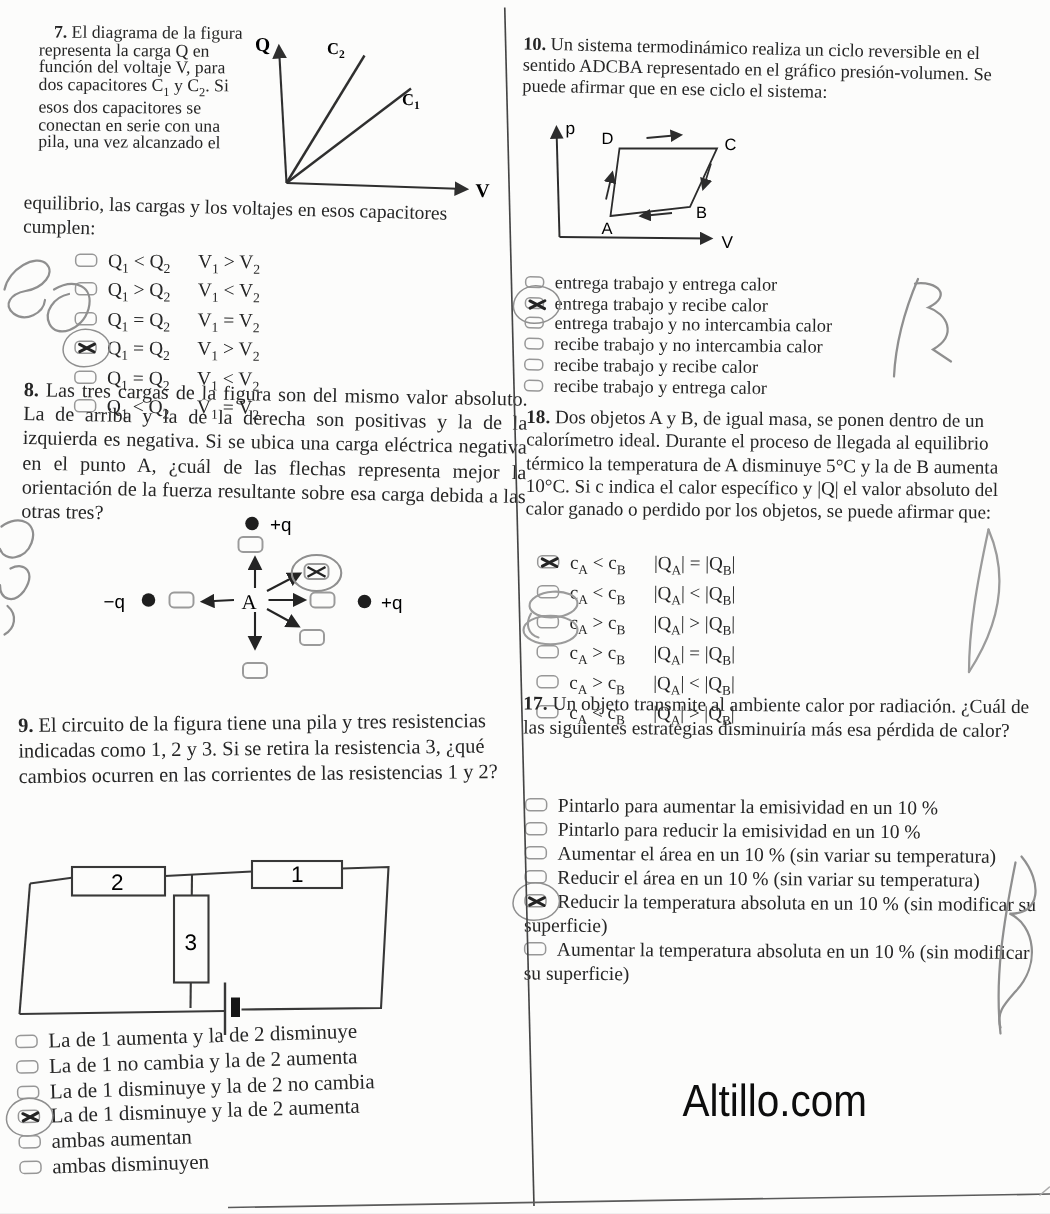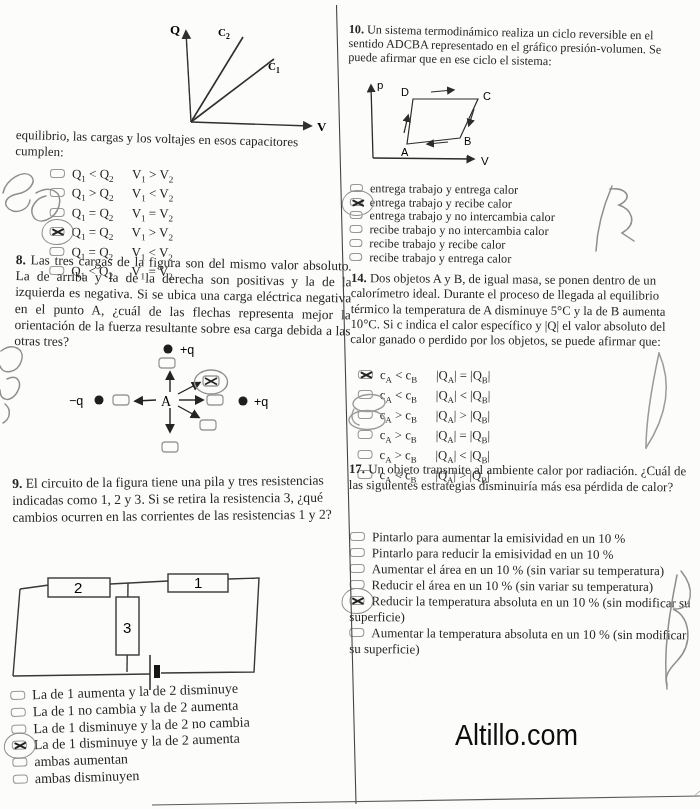--- a/index.html
+++ b/index.html
@@ -42,20 +42,21 @@
   svg{display:block}
   svg text{font-family:"Liberation Sans","DejaVu Sans",sans-serif}
   svg text.ser{font-family:"Liberation Serif","DejaVu Serif",serif}
   .overlay{position:absolute;left:0;top:0;pointer-events:none}
 </style>
 </head>
 <body>
 
 <div class="page">
 
+  <div class="abs q7narrow"><b class="qnum">7.</b> <span>El diagrama de la figura representa la carga Q en función del voltaje V, para dos capacitores C<sub>1</sub> y C<sub>2</sub>.  Si esos dos capacitores se conectan en serie con una pila, una vez alcanzado el</span></div>
 
   <svg class="abs" style="left:150px;top:12px" width="185" height="125" viewBox="0 0 185 125">
     <defs>
         <marker id="ah7" markerWidth="8" markerHeight="8" refX="5" refY="3.5" orient="auto">
           <path d="M0,0 L7,3.5 L0,7 z" fill="#2f2f2f"></path>
         </marker>
       </defs>
     <line x1="41" y1="110" x2="36" y2="20" stroke="#2f2f2f" stroke-width="1.4" marker-end="url(#ah7)"></line>
     <line x1="41" y1="110" x2="160" y2="114" stroke="#2f2f2f" stroke-width="1.4" marker-end="url(#ah7)"></line>
     <line x1="41" y1="110" x2="93" y2="25" stroke="#2f2f2f" stroke-width="1.6"></line>
@@ -164,21 +165,21 @@
 
   <div class="abs q10opts">
     <div class="opt"><span class="cb"></span><span>entrega trabajo y entrega calor</span></div>
     <div class="opt"><span class="cb checked"><span class="circ"></span></span><span>entrega trabajo y recibe calor</span></div>
     <div class="opt"><span class="cb"></span><span>entrega trabajo y no intercambia calor</span></div>
     <div class="opt"><span class="cb"></span><span>recibe trabajo y no intercambia calor</span></div>
     <div class="opt"><span class="cb"></span><span>recibe trabajo y recibe calor</span></div>
     <div class="opt"><span class="cb"></span><span>recibe trabajo y entrega calor</span></div>
   </div>
 
-  <div class="abs q11text"><b class="qnum">14.</b> <span>Dos objetos A y B, de igual masa, se ponen dentro de un calorímetro ideal. Durante el proceso de llegada al equilibrio térmico la temperatura de A disminuye 5°C y la de B aumenta 10°C. Si c indica el calor específico y |Q| el valor absoluto del calor ganado o perdido por los objetos, se puede afirmar que:</span></div>
+  <div class="abs q11text"><b class="qnum">18.</b> <span>Dos objetos A y B, de igual masa, se ponen dentro de un calorímetro ideal. Durante el proceso de llegada al equilibrio térmico la temperatura de A disminuye 5°C y la de B aumenta 10°C. Si c indica el calor específico y |Q| el valor absoluto del calor ganado o perdido por los objetos, se puede afirmar que:</span></div>
 
   <div class="abs q11opts">
     <div class="opt"><span class="cb checked"></span><span class="l-col-s">c<sub>A</sub> &lt; c<sub>B</sub></span><span>|Q<sub>A</sub>| = |Q<sub>B</sub>|</span></div>
     <div class="opt"><span class="cb"></span><span class="l-col-s">c<sub>A</sub> &lt; c<sub>B</sub></span><span>|Q<sub>A</sub>| &lt; |Q<sub>B</sub>|</span></div>
     <div class="opt"><span class="cb"></span><span class="l-col-s">c<sub>A</sub> &gt; c<sub>B</sub></span><span>|Q<sub>A</sub>| &gt; |Q<sub>B</sub>|</span></div>
     <div class="opt"><span class="cb"></span><span class="l-col-s">c<sub>A</sub> &gt; c<sub>B</sub></span><span>|Q<sub>A</sub>| = |Q<sub>B</sub>|</span></div>
     <div class="opt"><span class="cb"></span><span class="l-col-s">c<sub>A</sub> &gt; c<sub>B</sub></span><span>|Q<sub>A</sub>| &lt; |Q<sub>B</sub>|</span></div>
     <div class="opt"><span class="cb"></span><span class="l-col-s">c<sub>A</sub> &lt; c<sub>B</sub></span><span>|Q<sub>A</sub>| &gt; |Q<sub>B</sub>|</span></div>
   </div>
 

